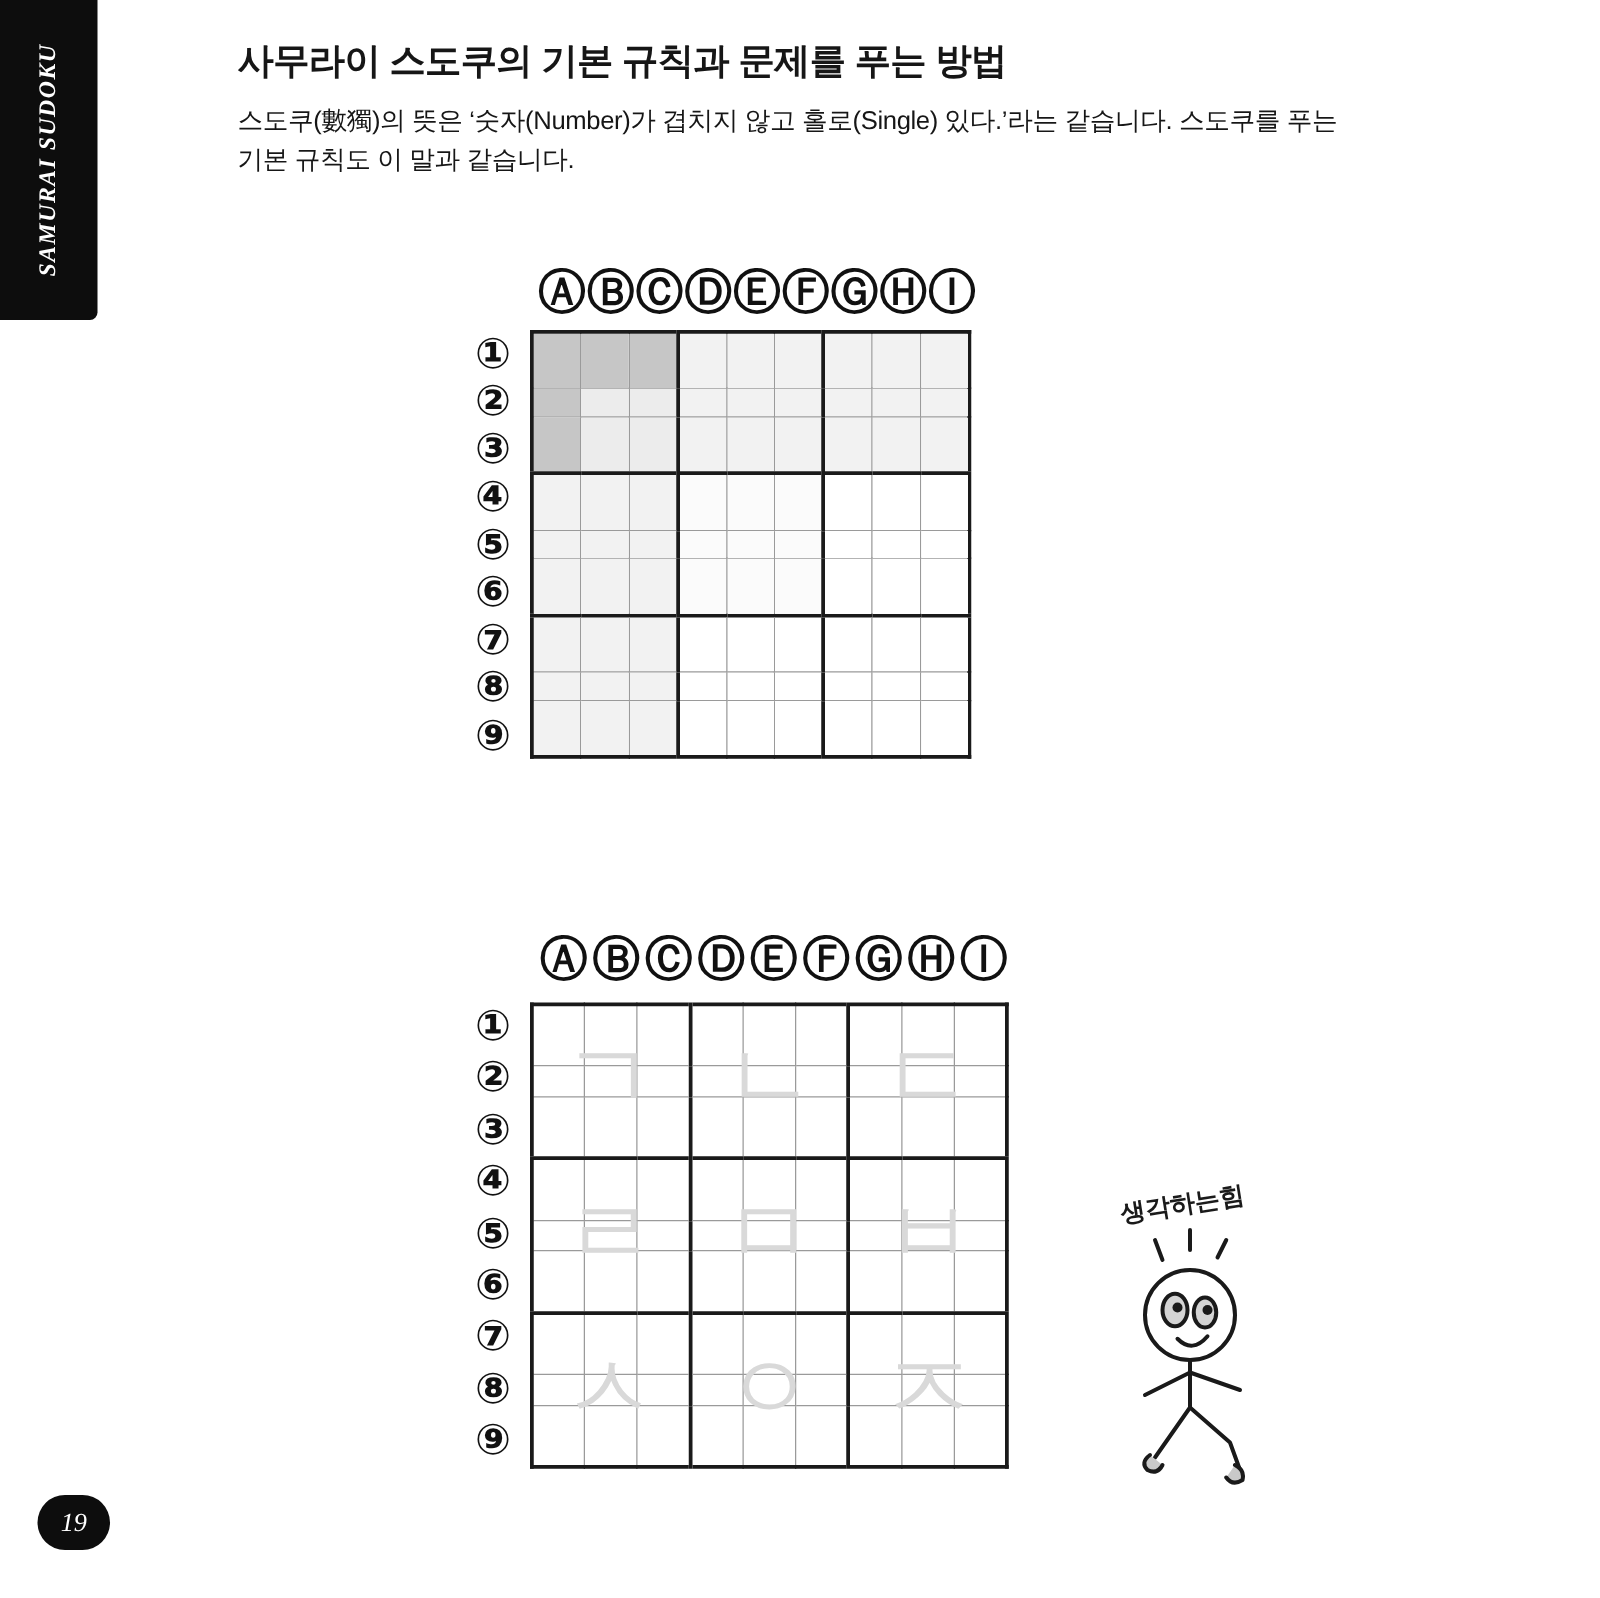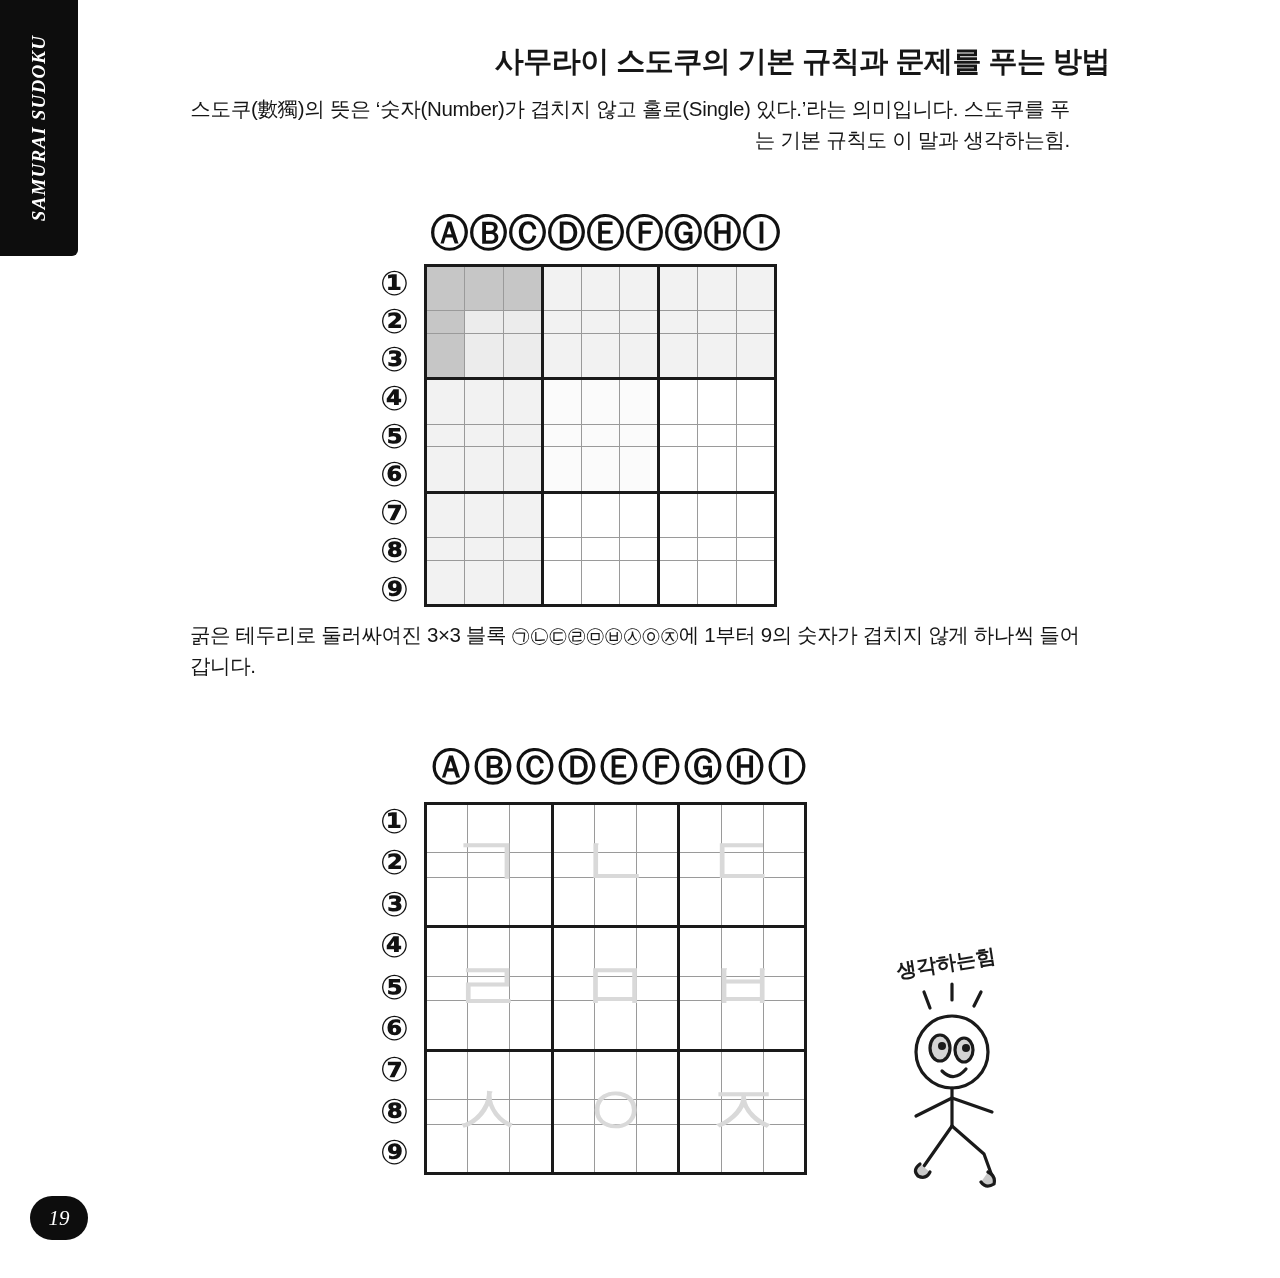--- a/index.html
+++ b/index.html
@@ -37,23 +37,22 @@
     font-style: italic;
     font-weight: bold;
     font-size: 19px;
     letter-spacing: 1.2px;
   }
 
   
   .content {
     position: absolute;
     left: 190px;
-    top: 44px;
+    top: 32px;
     width: 920px;
-    text-align: right;
   }
   h1.page-title {
     margin: 0 0 14px 0;
     font-size: 29px;
     font-weight: bold;
     letter-spacing: -0.5px;
     line-height: 1.2;
   }
   p.intro {
     margin: 0;
@@ -181,21 +180,21 @@
 </style>
 </head>
 <body>
 
 <div class="side-tab">
   <div class="side-tab-text">SAMURAI SUDOKU</div>
 </div>
 
 <div class="content">
   <h1 class="page-title">사무라이 스도쿠의 기본 규칙과 문제를 푸는 방법</h1>
-  <p class="intro">스도쿠(數獨)의 뜻은 ‘숫자(Number)가 겹치지 않고 홀로(Single) 있다.’라는 의미입니다. 스도쿠를 푸는 기본 규칙도 이 말과 생각하는힘.</p>
+  <p class="intro">스도쿠(數獨)의 뜻은 ‘숫자(Number)가 겹치지 않고 홀로(Single) 있다.’라는 같습니다. 스도쿠를 푸는 기본 규칙도 이 말과 같습니다.</p>
 </div>
 
 <div class="grid-block" style="left:424px; top:214px;">
   <div class="col-headers" style="left:6px; top:0; width:352px;">
     <span class="circ" style="width:39px">Ⓐ</span>
     <span class="circ" style="width:39px">Ⓑ</span>
     <span class="circ" style="width:39px">Ⓒ</span>
     <span class="circ" style="width:39px">Ⓓ</span>
     <span class="circ" style="width:39px">Ⓔ</span>
     <span class="circ" style="width:39px">Ⓕ</span>
@@ -315,23 +314,20 @@
           <td style="background: rgb(255, 255, 255);"></td>
           <td class="bl" style="background: rgb(255, 255, 255);"></td>
           <td style="background: rgb(255, 255, 255);"></td>
           <td style="background: rgb(255, 255, 255);"></td>
         </tr>
       </tbody>
   </table>
 </div>
 
 <div class="rules">
-  <div class="wrap" style="max-width:900px">
-    <span>굵은 테두리로 둘러싸여진 3×3 블록 </span><span class="mini">㉠㉡㉢㉣㉤㉥㉦㉧㉨</span><span>에 1부터 9의 숫자가 겹치지 않게 하나씩 들어갑니다.</span>
-  </div>
 </div>
 
 <div class="grid-block" style="left:424px; top:748px;">
   <div class="col-headers" style="left:6px; top:0; width:390px;">
     <span class="circ" style="width:42px">Ⓐ</span>
     <span class="circ" style="width:42px">Ⓑ</span>
     <span class="circ" style="width:42px">Ⓒ</span>
     <span class="circ" style="width:42px">Ⓓ</span>
     <span class="circ" style="width:42px">Ⓔ</span>
     <span class="circ" style="width:42px">Ⓕ</span>

